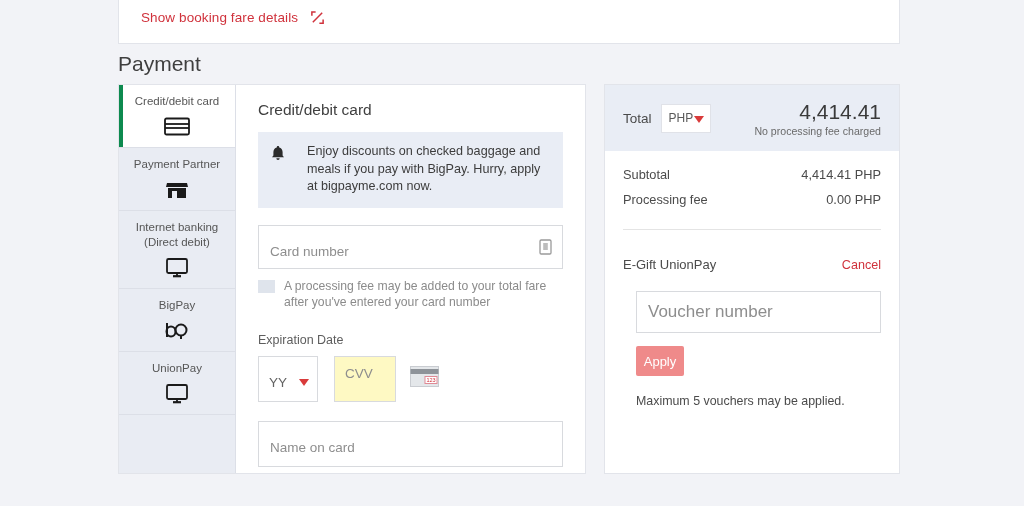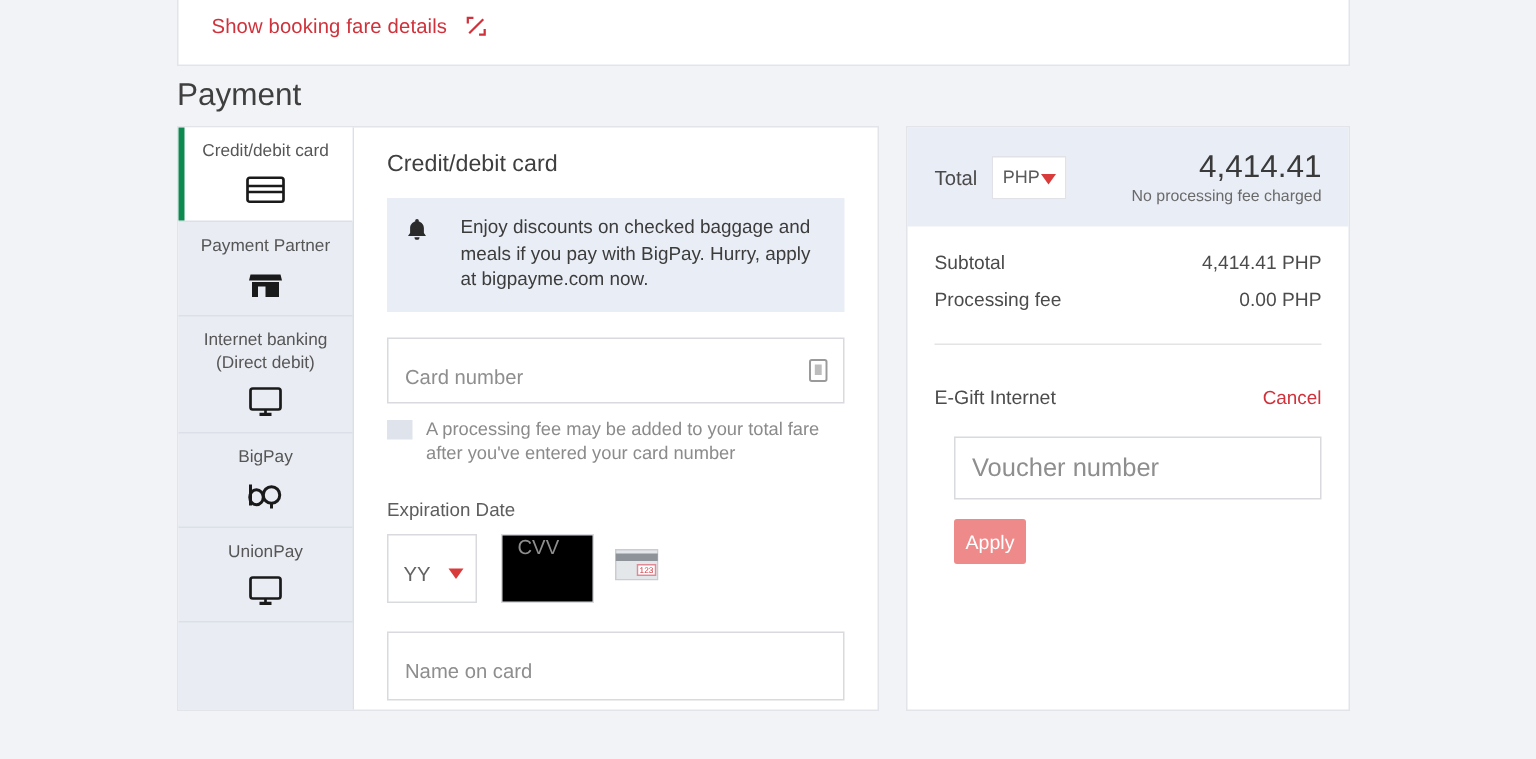--- a/index.html
+++ b/index.html
@@ -205,24 +205,24 @@
     position: absolute;
     right: 8px; bottom: 15px;
     width: 0; height: 0;
     border-left: 5px solid transparent;
     border-right: 5px solid transparent;
     border-top: 7px solid #d93b3b;
   }
   .cvv-box {
     width: 62px; height: 46px;
     border: 1px solid #d8dade;
-    background: #000000;
-    box-sizing: border-box;
-    display: flex;
-    align-items: flex-start;
+    background: #fef9c3;
+    box-sizing: border-box;
+    display: flex;
+    align-items: center;
     margin-left: 2px;
   }
   .cvv-box .ph {
     font-size: 13.5px;
     color: #8e8e8e;
     padding: 0 0 11px 10px;
   }
   .name-field {
     margin-top: 19px;
     height: 46px;
@@ -518,26 +518,27 @@
         <span>4,414.41 PHP</span>
       </div>
       <div class="sum-row">
         <span>Processing fee</span>
         <span>0.00 PHP</span>
       </div>
 
       <div class="divider"></div>
 
       <div class="voucher-head">
-        <span class="voucher-title">E-Gift Internet</span>
+        <span class="voucher-title">E-Gift UnionPay</span>
         <span class="cancel-link">Cancel</span>
       </div>
 
       <div class="voucher-field">
         <span class="ph">Voucher number</span>
       </div>
 
       <button class="apply-btn">Apply</button>
 
+      <div class="max-note">Maximum 5 vouchers may be applied.</div>
     </div>
   </div>
 
 </div>
 
 </body></html>

